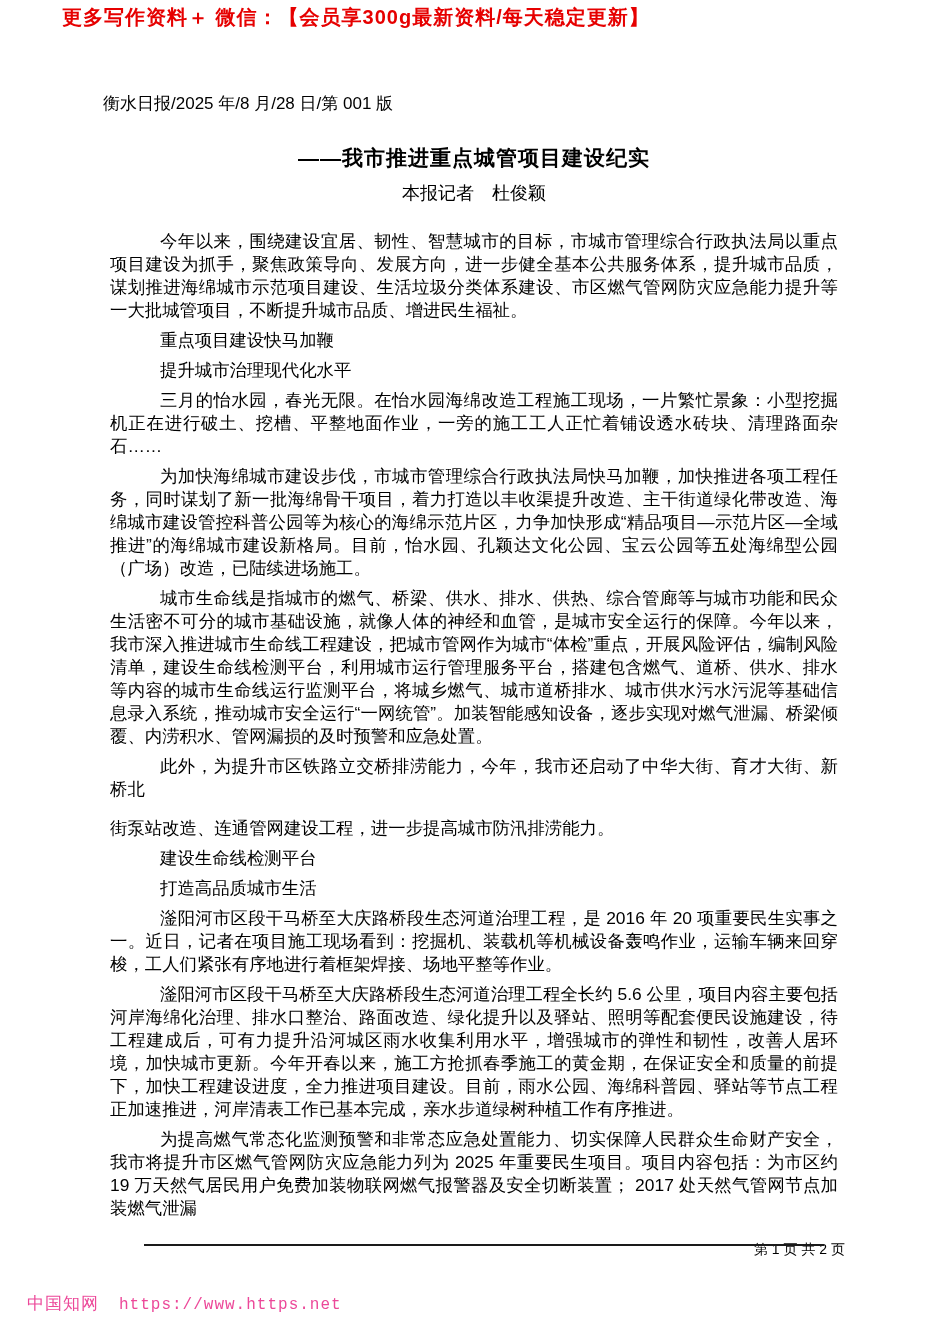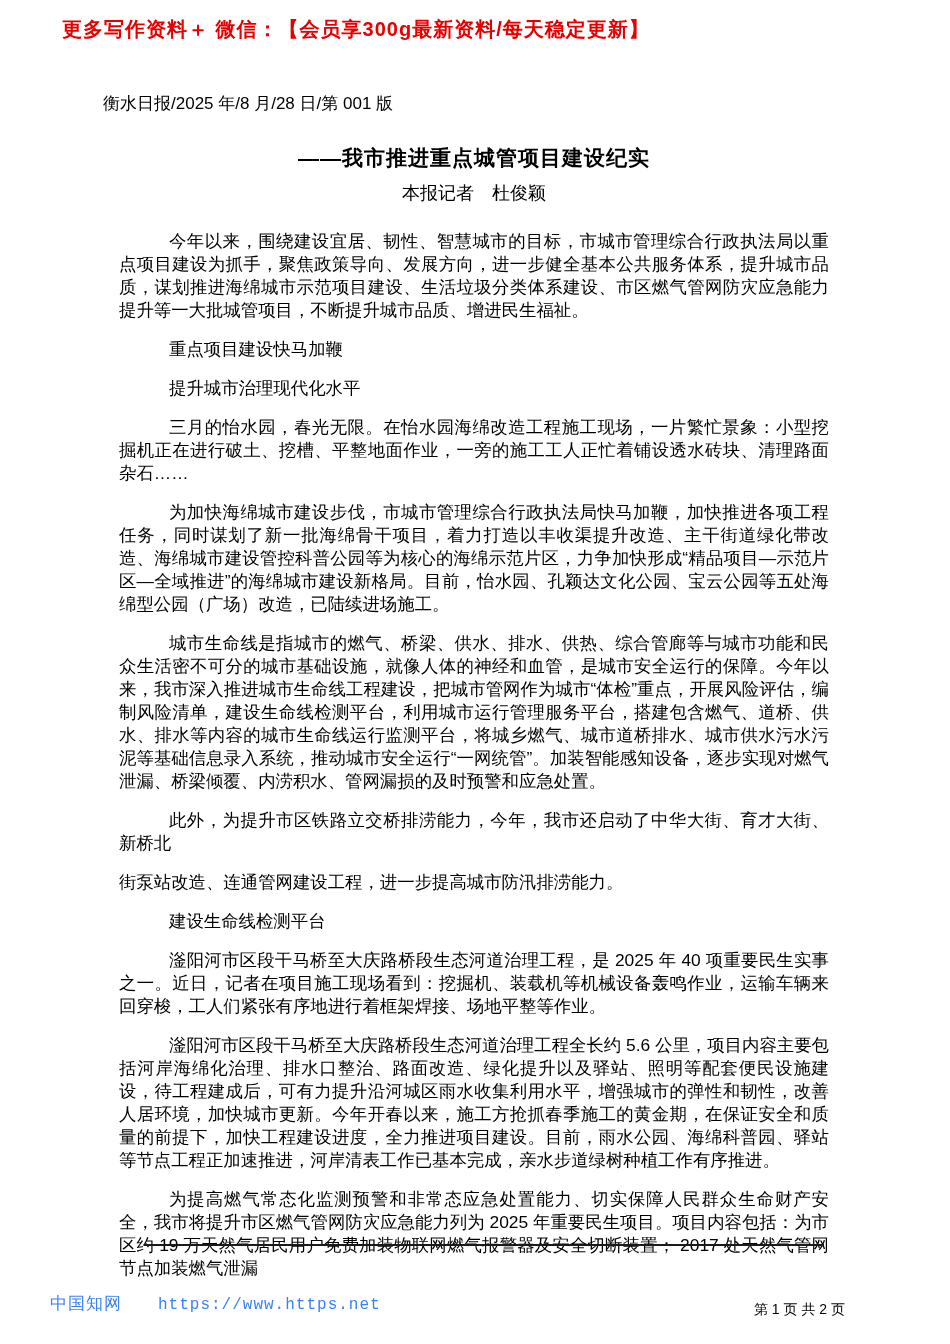--- a/index.html
+++ b/index.html
@@ -6,21 +6,21 @@
   body {
     width: 950px; height: 1344px;
     background: #ffffff;
     position: relative;
     overflow: hidden;
     font-family: "Liberation Sans", sans-serif;
     color: #000;
   }
   .banner {
     position: absolute;
-    left: 62px; top: 16px;
+    left: 62px; top: 4px;
     font-size: 20px;
     font-weight: bold;
     color: #e60000;
     letter-spacing: 1px;
     white-space: nowrap;
   }
   .page {
     position: absolute;
     left: 103px; top: 92px;
     width: 742px;
@@ -52,47 +52,47 @@
     line-height: 22px;
   }
   .article-body {
     margin-top: 26px;
     font-size: 17.4px;
     line-height: 23px;
     text-align: justify;
     text-justify: inter-ideograph;
   }
   .article-body p {
-    margin: 16px;
+    margin: 7px;
     text-indent: 50px;
   }
   .article-body p.continuation {
     text-indent: 0;
     margin-top: 16px;
   }
   .page-indicator {
     margin-top: 20px;
     text-align: right;
     font-size: 14px;
     line-height: 18px;
   }
   .footer-rule {
     position: absolute;
     left: 144px; top: 1244px;
     width: 680px; height: 2px;
     background: #1a1a1a;
   }
   .watermark {
     position: absolute;
-    left: 50px; top: 1292px;
-    color: #3b82f6;
+    left: 27px; top: 1292px;
+    color: #ec4899;
     font-size: 17px;
     display: flex;
     align-items: baseline;
-    gap: 36px;
+    gap: 20px;
   }
   .watermark .brand {
     font-family: "Liberation Serif", serif;
     letter-spacing: 1px;
   }
   .watermark .url {
     font-family: "Liberation Mono", "DejaVu Sans Mono", monospace;
     font-size: 16px;
     letter-spacing: 1px;
   }
@@ -111,21 +111,22 @@
   <div class="article-body">
     <p>今年以来，围绕建设宜居、韧性、智慧城市的目标，市城市管理综合行政执法局以重点项目建设为抓手，聚焦政策导向、发展方向，进一步健全基本公共服务体系，提升城市品质，谋划推进海绵城市示范项目建设、生活垃圾分类体系建设、市区燃气管网防灾应急能力提升等一大批城管项目，不断提升城市品质、增进民生福祉。</p>
     <p>重点项目建设快马加鞭</p>
     <p>提升城市治理现代化水平</p>
     <p>三月的怡水园，春光无限。在怡水园海绵改造工程施工现场，一片繁忙景象：小型挖掘机正在进行破土、挖槽、平整地面作业，一旁的施工工人正忙着铺设透水砖块、清理路面杂石……</p>
     <p>为加快海绵城市建设步伐，市城市管理综合行政执法局快马加鞭，加快推进各项工程任务，同时谋划了新一批海绵骨干项目，着力打造以丰收渠提升改造、主干街道绿化带改造、海绵城市建设管控科普公园等为核心的海绵示范片区，力争加快形成“精品项目—示范片区—全域推进”的海绵城市建设新格局。目前，怡水园、孔颖达文化公园、宝云公园等五处海绵型公园（广场）改造，已陆续进场施工。</p>
     <p>城市生命线是指城市的燃气、桥梁、供水、排水、供热、综合管廊等与城市功能和民众生活密不可分的城市基础设施，就像人体的神经和血管，是城市安全运行的保障。今年以来，我市深入推进城市生命线工程建设，把城市管网作为城市“体检”重点，开展风险评估，编制风险清单，建设生命线检测平台，利用城市运行管理服务平台，搭建包含燃气、道桥、供水、排水等内容的城市生命线运行监测平台，将城乡燃气、城市道桥排水、城市供水污水污泥等基础信息录入系统，推动城市安全运行“一网统管”。加装智能感知设备，逐步实现对燃气泄漏、桥梁倾覆、内涝积水、管网漏损的及时预警和应急处置。</p>
     <p>此外，为提升市区铁路立交桥排涝能力，今年，我市还启动了中华大街、育才大街、新桥北</p>
     <p class="continuation">街泵站改造、连通管网建设工程，进一步提高城市防汛排涝能力。</p>
     <p>建设生命线检测平台</p>
-    <p>滏阳河市区段干马桥至大庆路桥段生态河道治理工程，是 2025 年 40 项重要民生实事之一。近日，记者在项目施工现场看到：挖掘机、装载机等机械设备轰鸣作业，运输车辆来回穿梭，工人们紧张有序地进行着框架焊接、场地平整等作业。</p>
+    <p>打造高品质城市生活</p>
+    <p>滏阳河市区段干马桥至大庆路桥段生态河道治理工程，是 2016 年 20 项重要民生实事之一。近日，记者在项目施工现场看到：挖掘机、装载机等机械设备轰鸣作业，运输车辆来回穿梭，工人们紧张有序地进行着框架焊接、场地平整等作业。</p>
     <p>滏阳河市区段干马桥至大庆路桥段生态河道治理工程全长约 5.6 公里，项目内容主要包括河岸海绵化治理、排水口整治、路面改造、绿化提升以及驿站、照明等配套便民设施建设，待工程建成后，可有力提升沿河城区雨水收集利用水平，增强城市的弹性和韧性，改善人居环境，加快城市更新。今年开春以来，施工方抢抓春季施工的黄金期，在保证安全和质量的前提下，加快工程建设进度，全力推进项目建设。目前，雨水公园、海绵科普园、驿站等节点工程正加速推进，河岸清表工作已基本完成，亲水步道绿树种植工作有序推进。</p>
     <p>为提高燃气常态化监测预警和非常态应急处置能力、切实保障人民群众生命财产安全，我市将提升市区燃气管网防灾应急能力列为 2025 年重要民生项目。项目内容包括：为市区约 19 万天然气居民用户免费加装物联网燃气报警器及安全切断装置； 2017 处天然气管网节点加装燃气泄漏</p>
   </div>
 
   <div class="page-indicator">第 1 页 共 2 页</div>
 </div>
 
 <div class="footer-rule"></div>
 
 <div class="watermark">

